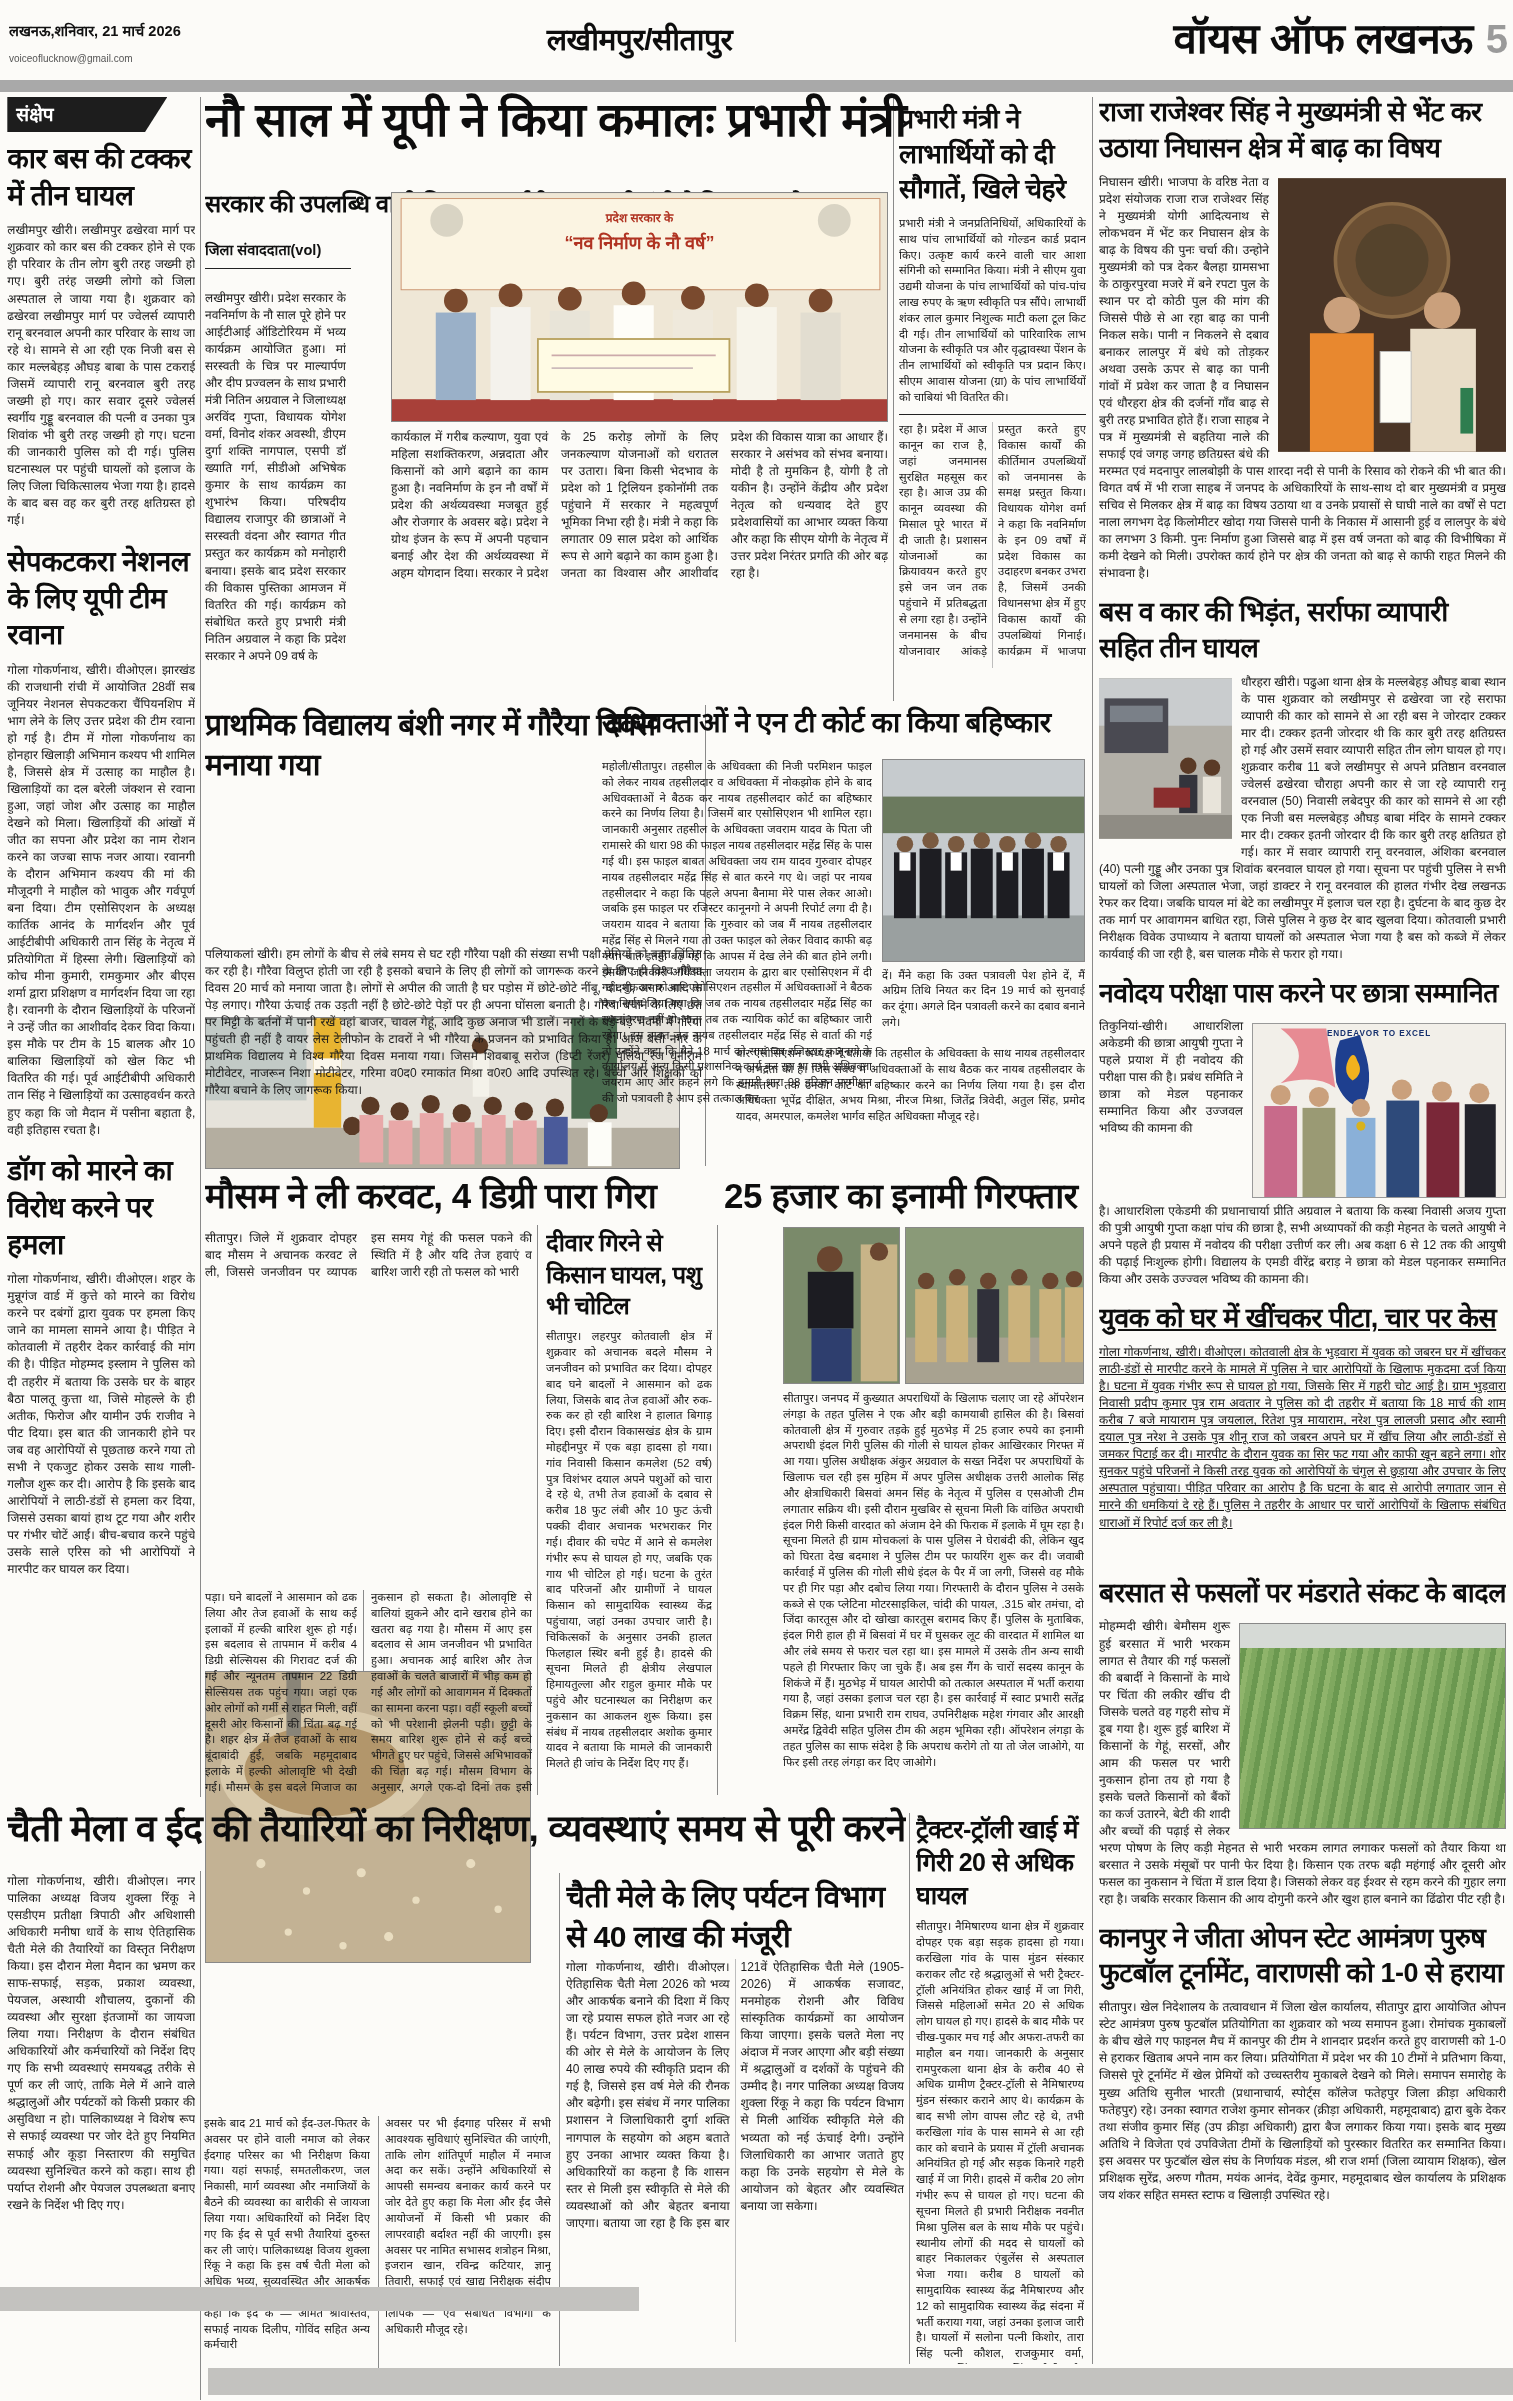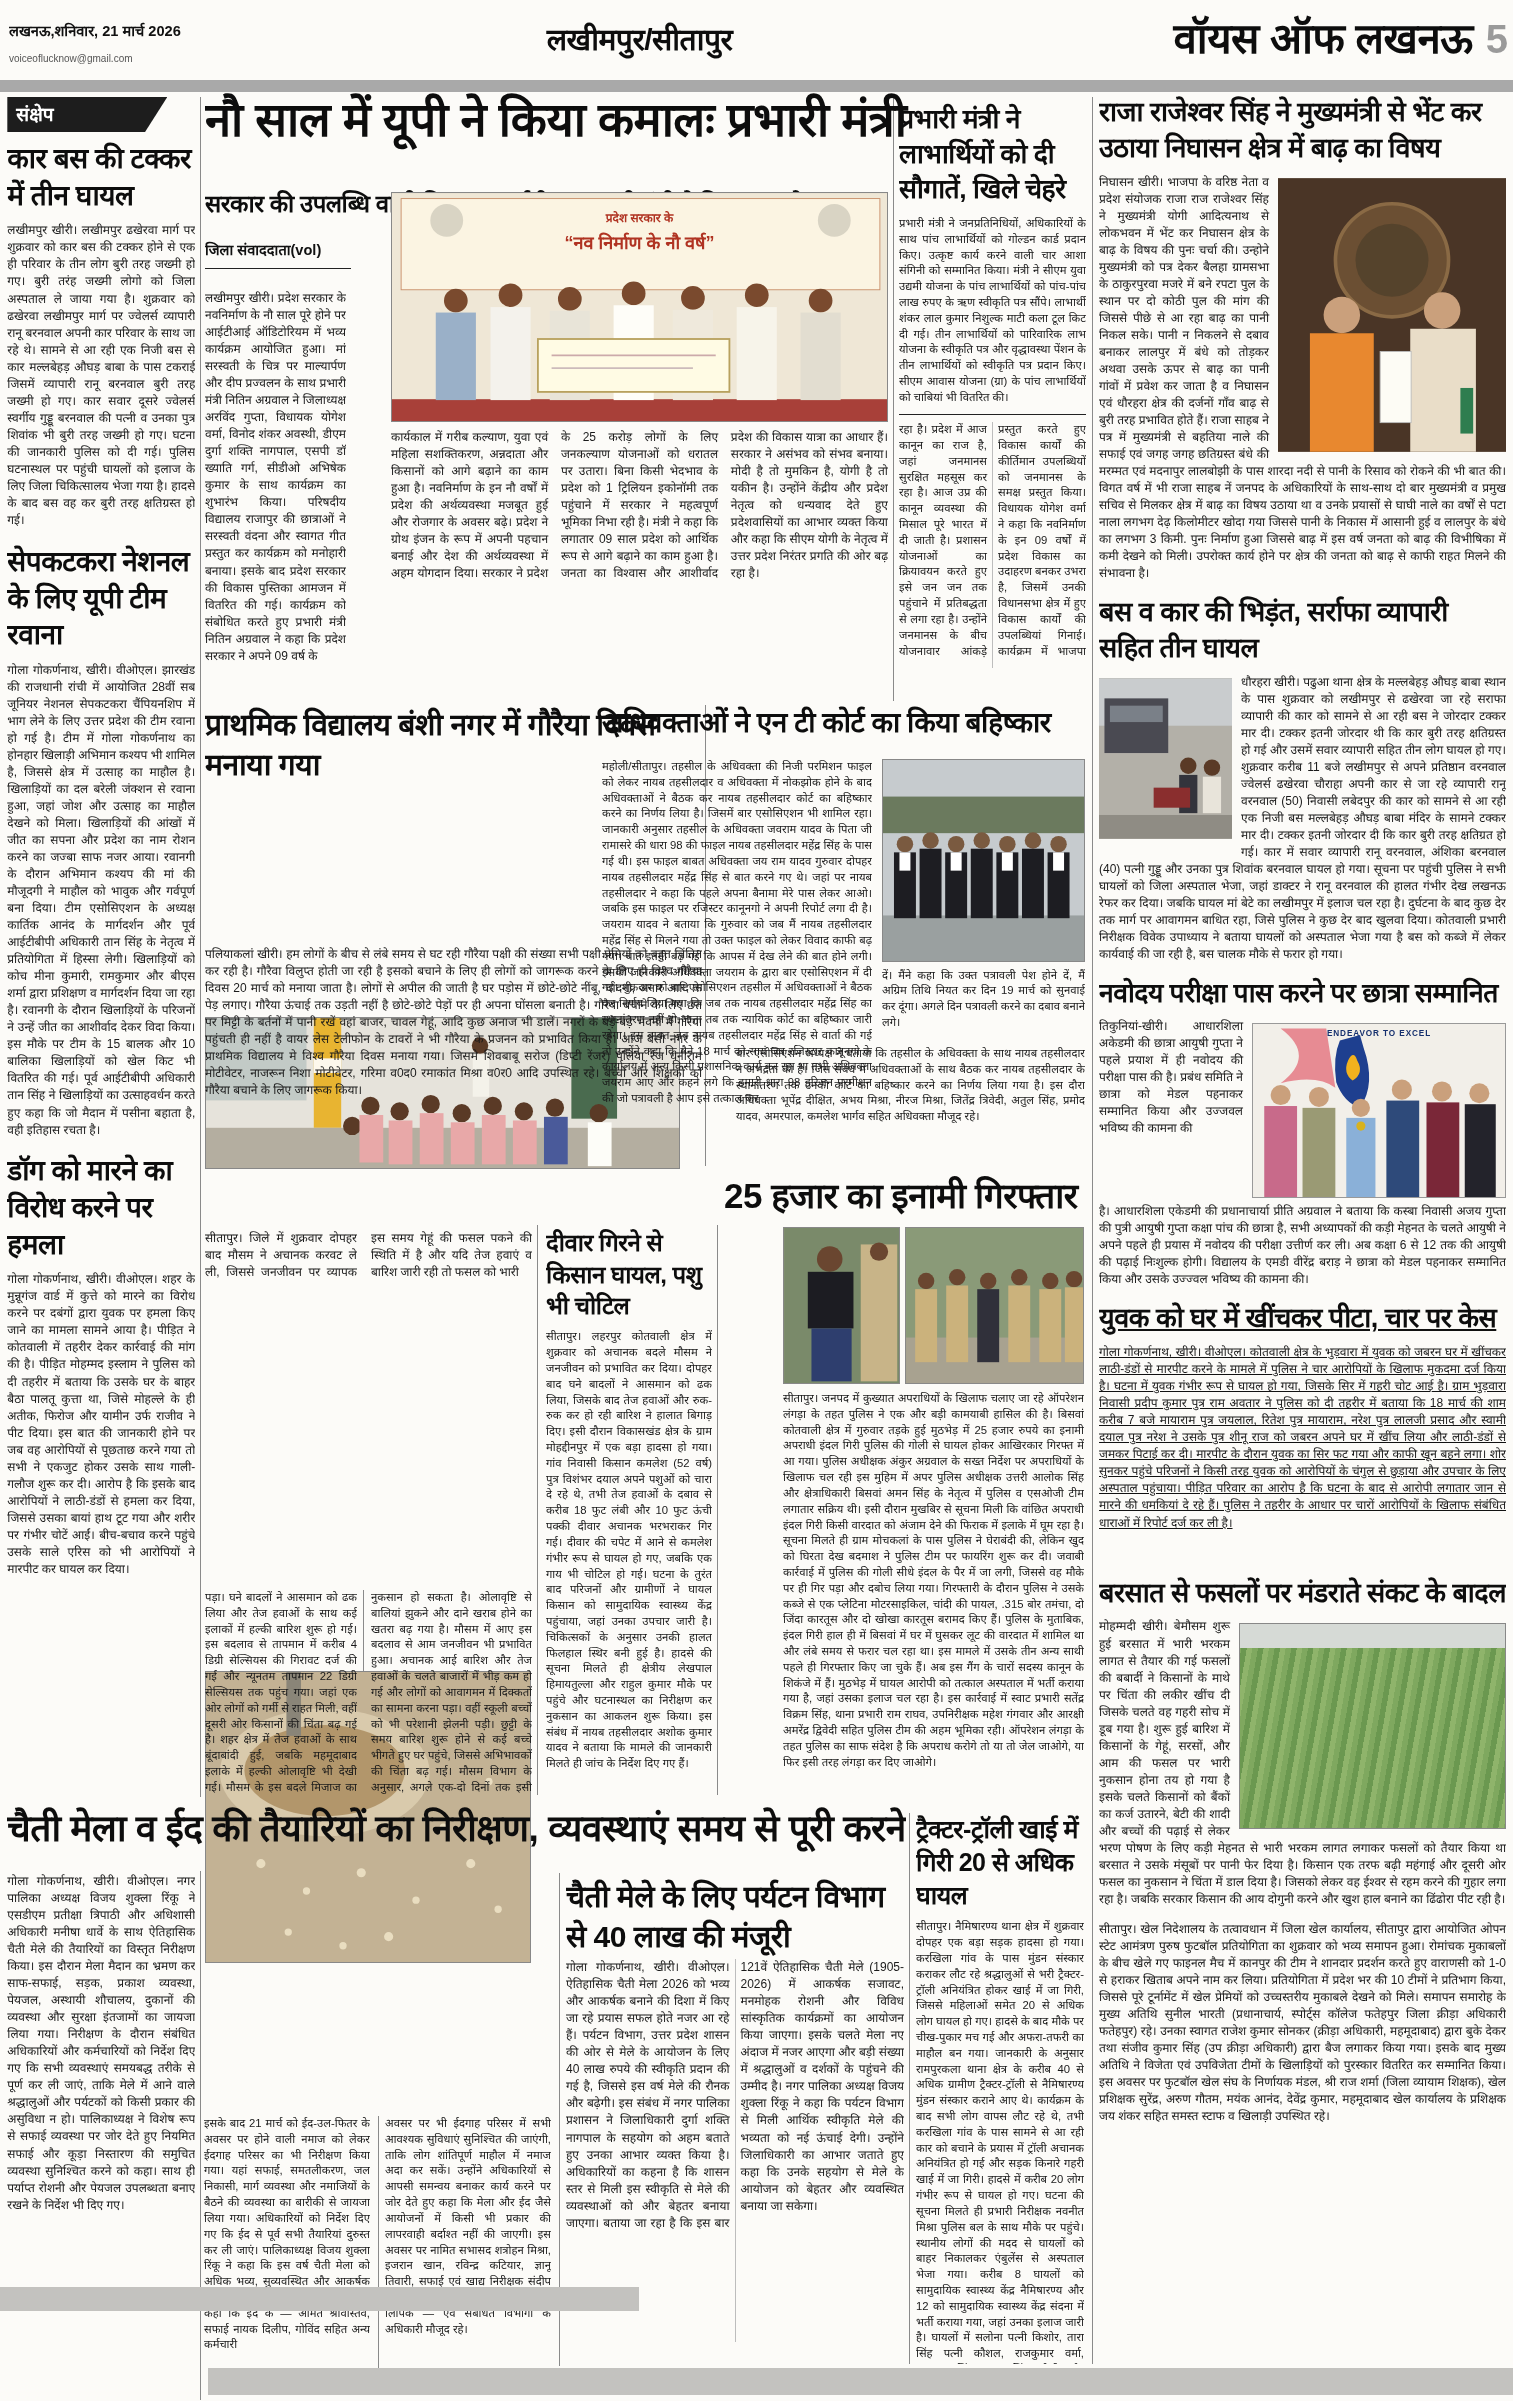--- a/index.html
+++ b/index.html
@@ -192,20 +192,21 @@
 
     <div style="margin-top:12.8px;">
       <h2 class="hl" style="font-size:27px;margin-bottom:7.3px;white-space:nowrap;margin-top:44px;">बरसात से फसलों पर मंडराते संकट के बादल</h2>
       <div class="ph-r" style="width:267px;height:206px;border:0.9px solid #888;background:
         linear-gradient(#d6dad6 0 24px, transparent 24px),
         repeating-linear-gradient(100deg,#7fa85f 0 5.5px,#6b9850 5.5px 11px,#8fb46b 11px 16.4px);"></div>
       <p class="bd">मोहम्मदी खीरी। बेमौसम शुरू हुई बरसात में भारी भरकम लागत से तैयार की गई फसलों की बबार्दी ने किसानों के माथे पर चिंता की लकीर खींच दी जिसके चलते वह गहरी सोच में डूब गया है। शुरू हुई बारिश में किसानों के गेहूं, सरसों, और आम की फसल पर भारी नुकसान होना तय हो गया है इसके चलते किसानों को बैंकों का कर्ज उतारने, बेटी की शादी और बच्चों की पढ़ाई से लेकर भरण पोषण के लिए कड़ी मेहनत से भारी भरकम लागत लगाकर फसलों को तैयार किया था बरसात ने उसके मंसूबों पर पानी फेर दिया है। किसान एक तरफ बढ़ी महंगाई और दूसरी ओर फसल का नुकसान ने चिंता में डाल दिया है। जिसको लेकर वह ईश्वर से रहम करने की गुहार लगा रहा है। जबकि सरकार किसान की आय दोगुनी करने और खुश हाल बनाने का ढिंढोरा पीट रही है।</p>
     </div>
 
     <div style="margin-top:12.8px;clear:both;">
+      <h2 class="hl" style="font-size:27px;margin-bottom:7.3px;">कानपुर ने जीता ओपन स्टेट आमंत्रण पुरुष फुटबॉल टूर्नामेंट, वाराणसी को 1-0 से हराया</h2>
       <p class="bd">सीतापुर। खेल निदेशालय के तत्वावधान में जिला खेल कार्यालय, सीतापुर द्वारा आयोजित ओपन स्टेट आमंत्रण पुरुष फुटबॉल प्रतियोगिता का शुक्रवार को भव्य समापन हुआ। रोमांचक मुकाबलों के बीच खेले गए फाइनल मैच में कानपुर की टीम ने शानदार प्रदर्शन करते हुए वाराणसी को 1-0 से हराकर खिताब अपने नाम कर लिया। प्रतियोगिता में प्रदेश भर की 10 टीमों ने प्रतिभाग किया, जिससे पूरे टूर्नामेंट में खेल प्रेमियों को उच्चस्तरीय मुकाबले देखने को मिले। समापन समारोह के मुख्य अतिथि सुनील भारती (प्रधानाचार्य, स्पोर्ट्स कॉलेज फतेहपुर जिला क्रीड़ा अधिकारी फतेहपुर) रहे। उनका स्वागत राजेश कुमार सोनकर (क्रीड़ा अधिकारी, महमूदाबाद) द्वारा बुके देकर तथा संजीव कुमार सिंह (उप क्रीड़ा अधिकारी) द्वारा बैज लगाकर किया गया। इसके बाद मुख्य अतिथि ने विजेता एवं उपविजेता टीमों के खिलाड़ियों को पुरस्कार वितरित कर सम्मानित किया। इस अवसर पर फुटबॉल खेल संघ के निर्णायक मंडल, श्री राज शर्मा (जिला व्यायाम शिक्षक), खेल प्रशिक्षक सुरेंद्र, अरुण गौतम, मयंक आनंद, देवेंद्र कुमार, महमूदाबाद खेल कार्यालय के प्रशिक्षक जय शंकर सहित समस्त स्टाफ व खिलाड़ी उपस्थित रहे।</p>
     </div>
   </div>
 
   <div class="abs hl" style="left:205px;top:705px;width:497px;height:78px;font-size:30px;">प्राथमिक विद्यालय बंशी नगर में गौरैया दिवस मनाया गया</div>
   <div class="abs photo" style="left:205px;top:787px;width:475px;height:152px;border:0.9px solid #888;">
     <svg width="475" height="152" viewBox="0 0 520 166">
       <rect width="520" height="166" fill="#e6e3db"></rect>
       <rect x="0" y="0" width="110" height="90" fill="#c2cac6"></rect>
       <rect x="118" y="0" width="30" height="120" fill="#e8b431"></rect>
@@ -270,20 +271,21 @@
             <rect x="74" y="101" width="12" height="20"></rect>
           <rect x="130" y="101" width="12" height="20"></rect>
             <rect x="186" y="101" width="12" height="20"></rect>
         </g>
       </svg>
     </div>
     <p class="bd-s" style="margin-top:5.5px;">दें। मैंने कहा कि उक्त पत्रावली पेश होने दें, मैं अग्रिम तिथि नियत कर दिन 19 मार्च को सुनवाई कर दूंगा। अगले दिन पत्रावली करने का दबाव बनाने लगे।</p>
   </div>
   <div class="abs bd-s" style="left:736px;top:1046px;width:349px;height:119px;">बार एसोसिएशन अध्यक्ष ने बताया कि तहसील के अधिवक्ता के साथ नायब तहसीलदार ने अभद्रता की है। जिस संबंध में अधिवक्ताओं के साथ बैठक कर नायब तहसीलदार के स्थानांतरण तक उनकी कोर्ट का बहिष्कार करने का निर्णय लिया गया है। इस दौरा अधिवक्ता भूपेंद्र दीक्षित, अभय मिश्रा, नीरज मिश्रा, जितेंद्र त्रिवेदी, अतुल सिंह, प्रमोद यादव, अमरपाल, कमलेश भार्गव सहित अधिवक्ता मौजूद रहे।</div>
 
+  <div class="abs hl" style="left:205px;top:1173px;width:504px;height:49px;font-size:35px;white-space:nowrap;">मौसम ने ली करवट, 4 डिग्री पारा गिरा</div>
   <div class="abs bd" style="left:205px;top:1230px;width:152px;height:53px;">सीतापुर। जिले में शुक्रवार दोपहर बाद मौसम ने अचानक करवट ले ली, जिससे जनजीवन पर व्यापक असर</div>
   <div class="abs bd" style="left:371px;top:1230px;width:161px;height:53px;">इस समय गेहूं की फसल पकने की स्थिति में है और यदि तेज हवाएं व बारिश जारी रही तो फसल को भारी</div>
   <div class="abs photo" style="left:205px;top:1289px;width:326px;height:292px;border:0.9px solid #888;">
     <svg width="326" height="292" viewBox="0 0 357 320">
       <rect width="357" height="320" fill="#c3b294"></rect>
       <ellipse cx="130" cy="110" rx="115" ry="70" fill="#d9caac"></ellipse>
       <ellipse cx="130" cy="108" rx="88" ry="50" fill="#b2966b"></ellipse>
       <rect x="88" y="0" width="16" height="70" fill="#8a8578"></rect>
       <g fill="#e9ddc0">
         <circle cx="60" cy="210" r="5"></circle>

